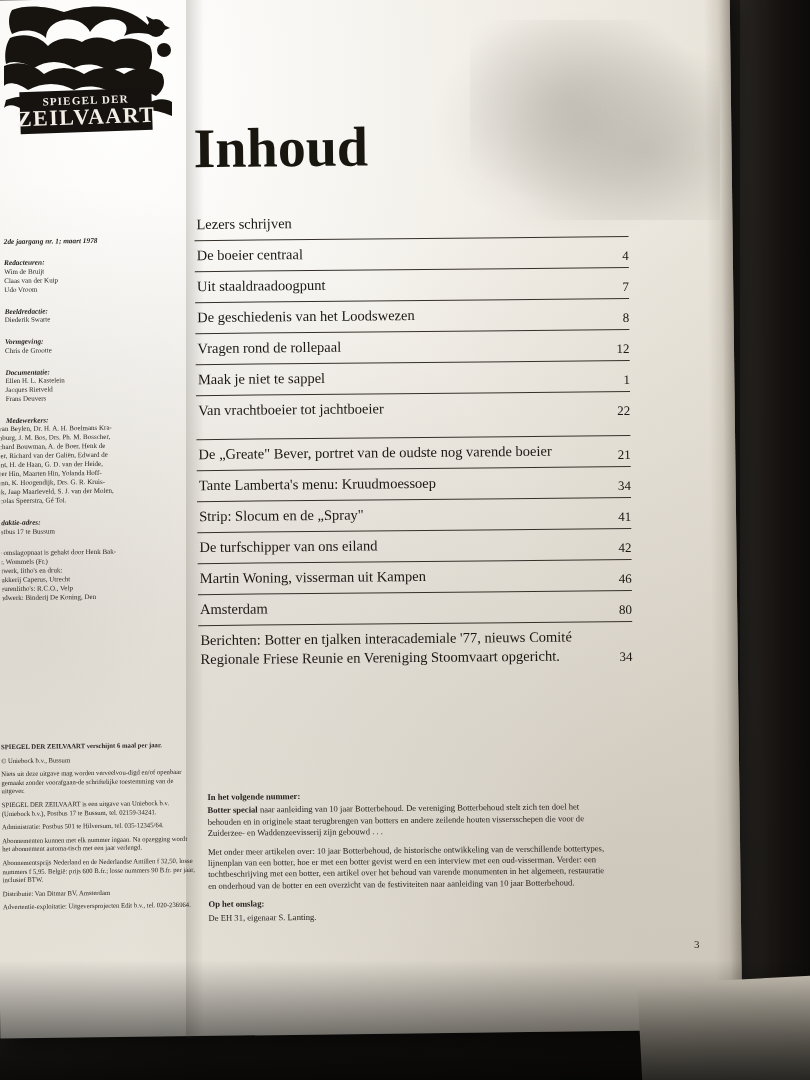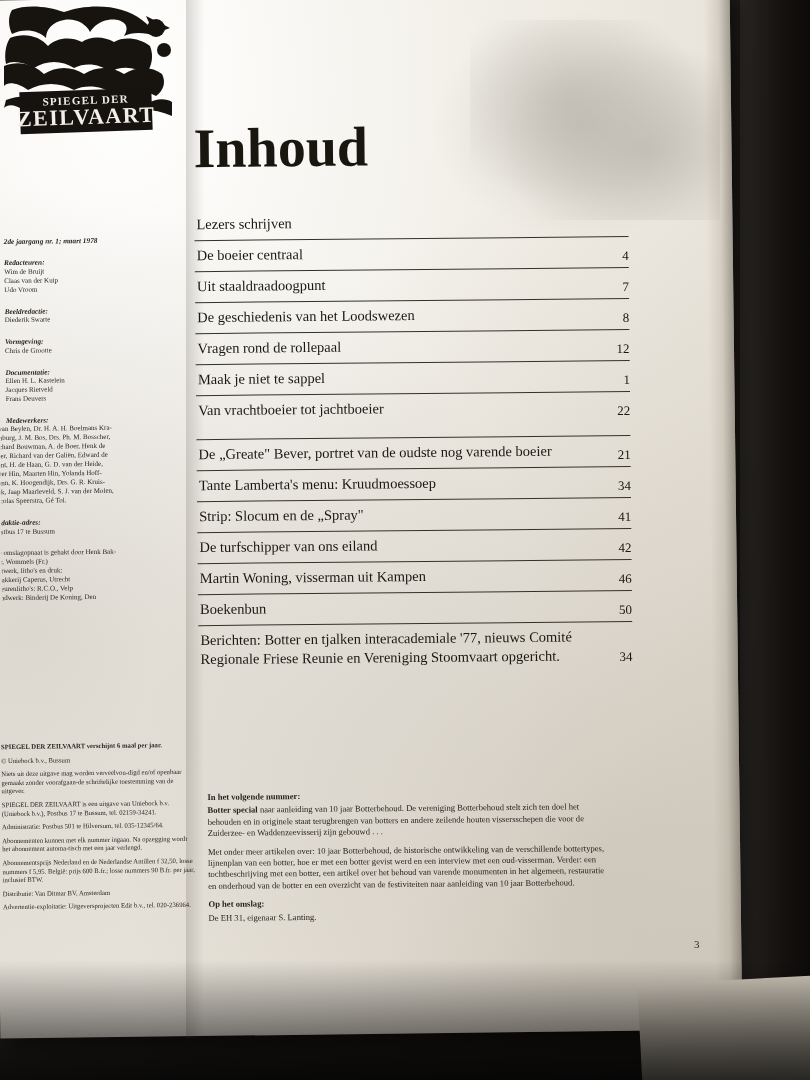--- a/index.html
+++ b/index.html
@@ -422,22 +422,22 @@
       </div>
       <div class="toc-row">
         <span class="toc-title">De turfschipper van ons eiland</span>
         <span class="toc-page">42</span>
       </div>
       <div class="toc-row">
         <span class="toc-title">Martin Woning, visserman uit Kampen</span>
         <span class="toc-page">46</span>
       </div>
       <div class="toc-row">
-        <span class="toc-title">Boekenbun</span>
-        <span class="toc-page">50</span>
+        <span class="toc-title">Amsterdam</span>
+        <span class="toc-page">80</span>
       </div>
       <div class="toc-row">
         <span class="toc-title">Berichten: Botter en tjalken interacademiale '77, nieuws Comité Regionale Friese Reunie en Vereniging Stoomvaart opgericht.</span>
         <span class="toc-page">34</span>
       </div>
     </div>
   </div>
 
   <div class="next-issue">
     <div class="hd">In het volgende nummer:</div>

